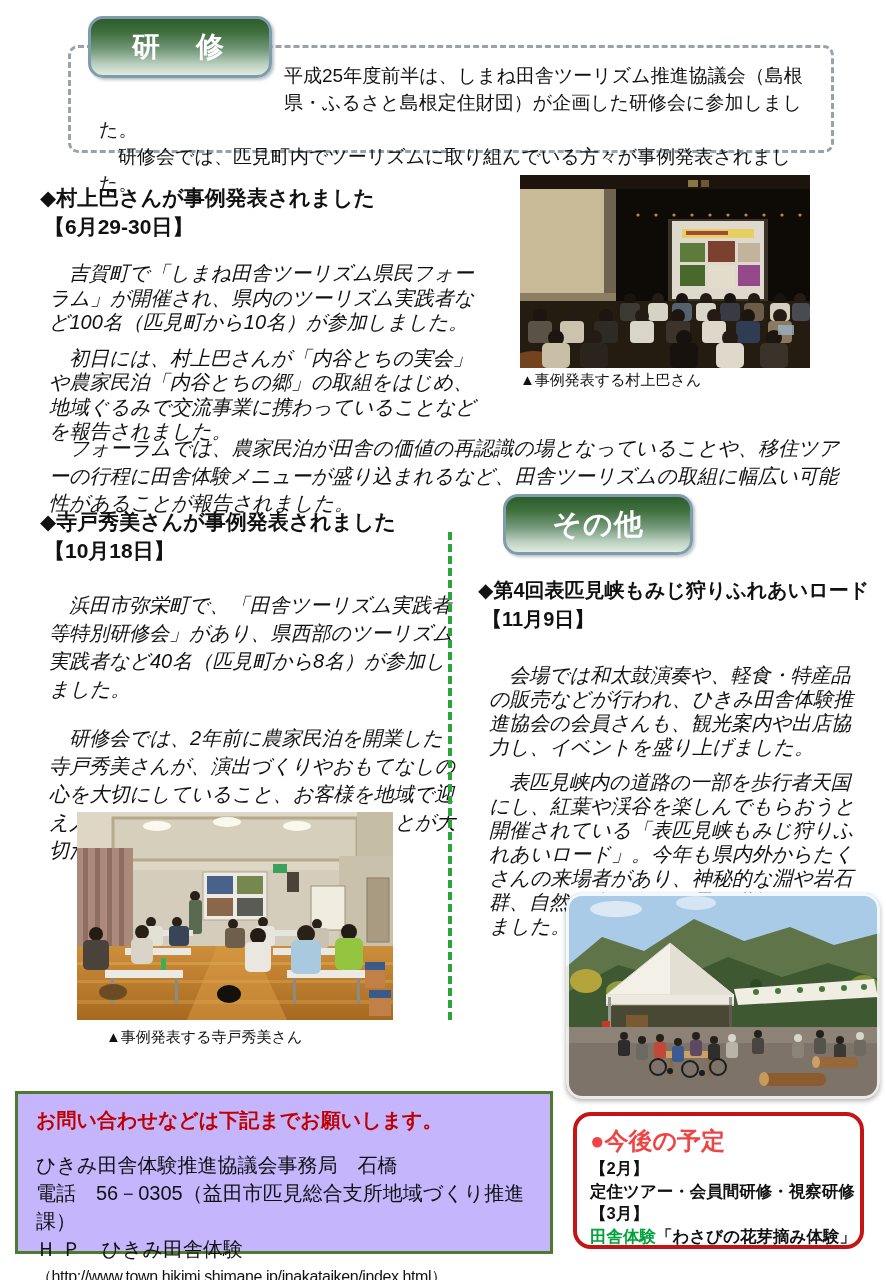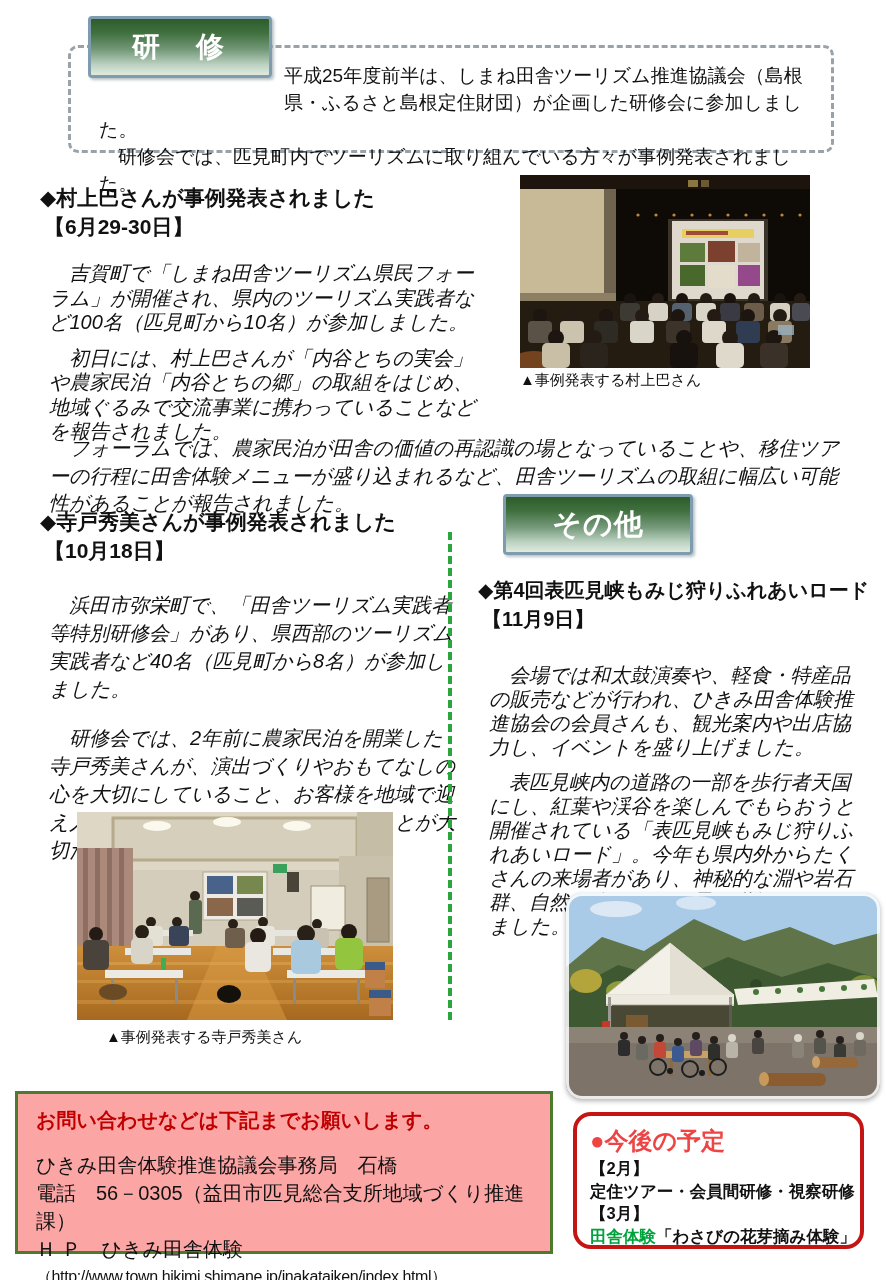--- a/index.html
+++ b/index.html
@@ -3,21 +3,21 @@
 <meta charset="utf-8">
 <style>
   * { margin:0; padding:0; box-sizing:border-box; }
   html,body { background:#ffffff; }
   body { font-family:"Liberation Sans","DejaVu Sans",sans-serif; color:#111; }
   .page { position:relative; width:886px; height:1280px; background:#fff; overflow:hidden; }
 
   
   .badge {
     position:absolute; display:flex; align-items:center; justify-content:center;
-    color:#fff; font-weight:bold; border:3px solid #7e9cae; border-radius:4px;
+    color:#fff; font-weight:bold; border:3px solid #7e9cae; border-radius:15px;
     background:linear-gradient(180deg,#2d5d2c 0%,#41703f 25%,#74997a 55%,#bdd2c2 82%,#e0ebde 100%);
     box-shadow:2px 2px 3px rgba(100,120,130,.45);
   }
   #badge-kenshu { left:88px; top:16px; width:184px; height:62px; font-size:28px; letter-spacing:4px; }
   #badge-sonota { left:483px; top:494px; width:190px; height:61px; font-size:29px; letter-spacing:1px;margin-left:20px; }
 
   
   #intro-box { position:absolute; left:68px; top:45px; width:766px; height:108px;
                border:3px dashed #9aa2a8; border-radius:10px; }
   #intro-text { margin:14px 12px 0 28px; font-size:19px; line-height:27px; }
@@ -43,21 +43,21 @@
   #photo3 { left:566px; top:893px; width:314px; height:206px; border-radius:16px;
             box-shadow:0 2px 5px rgba(0,0,0,.3); }
   .caption { position:absolute; font-size:15px; font-weight:400; }
   #caption1 { left:520px; top:371px; }
   #caption2 { left:106px; top:1028px; }
 
   #col-divider { position:absolute; left:448px; top:532px; height:488px; width:0;
                  border-left:4px dashed #2ca53c; }
 
   #contact-box { position:absolute; left:15px; top:1091px; width:538px; height:163px;
-                 border:3px solid #4e7a2e; background:#fca5a5; padding:13px 10px 0 18px; }
+                 border:3px solid #4e7a2e; background:#c4b5fd; padding:13px 10px 0 18px; }
   #contact-headline { color:#c00000; font-weight:bold; font-size:20px; }
   #contact-lines { margin-top:17px; font-size:20px; line-height:28px; }
   #contact-url { font-size:16px; letter-spacing:-0.4px; white-space:nowrap; }
 
   #sched-box { position:absolute; left:573px; top:1112px; width:291px; height:137px;
                border:4px solid #c41414; border-radius:18px; background:#fff;
                padding:9px 4px 0 13px; }
   #sched-title { color:#ef4444; font-weight:bold; font-size:24px; }
   .sched-line { font-size:16.5px; font-weight:bold; line-height:22.5px; }
   .green-text { color:#00a23c; }

